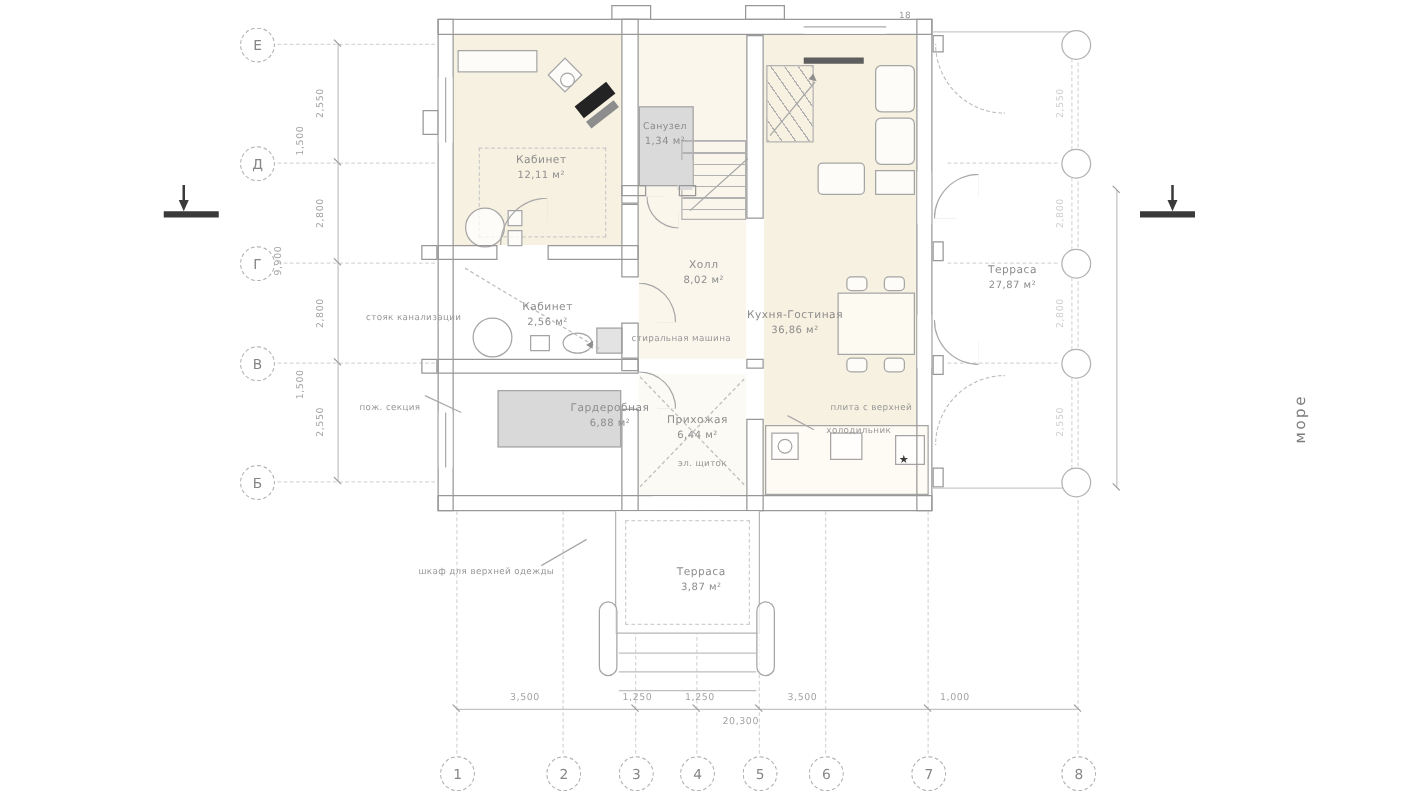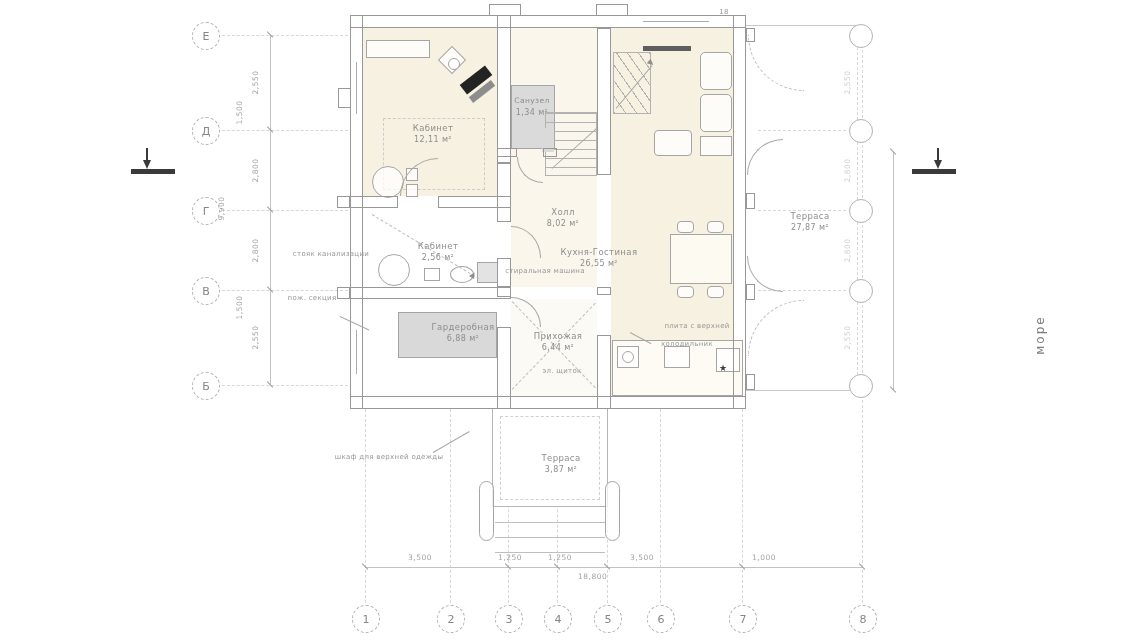--- a/index.html
+++ b/index.html
@@ -202,25 +202,25 @@
     <span class="area">1,34 м²</span>
   </div>
   <div class="lbl" style="left:563px;top:206px">
     <span>Холл</span>
     <span class="area">8,02 м²</span>
   </div>
   <div class="lbl" style="left:438px;top:240px">
     <span>Кабинет</span>
     <span class="area">2,56 м²</span>
   </div>
-  <div class="lbl" style="left:599px;top:246px">
+  <div class="lbl" style="left:636px;top:246px">
     <span>Кухня-Гостиная</span>
-    <span class="area">26,55 м²</span>
-  </div>
-  <div class="lbl" style="left:463px;top:321px">
+    <span class="area">36,86 м²</span>
+  </div>
+  <div class="lbl" style="left:488px;top:321px">
     <span>Гардеробная</span>
     <span class="area">6,88 м²</span>
   </div>
   <div class="lbl" style="left:558px;top:330px">
     <span>Прихожая</span>
     <span class="area">6,44 м²</span>
   </div>
   <div class="lbl" style="left:810px;top:210px">
     <span>Терраса</span>
     <span class="area">27,87 м²</span>
@@ -229,40 +229,40 @@
     <span>Терраса</span>
     <span class="area">3,87 м²</span>
   </div>
 
   <div class="note" style="left:545px;top:267px">стиральная машина</div>
   <div class="note" style="left:697px;top:322px">плита с верхней</div>
   <div class="note" style="left:687px;top:340px">холодильник</div>
   <div class="note" style="left:562px;top:367px">эл. щиток</div>
   <div class="note" style="left:389px;top:453px">шкаф для верхней одежды</div>
   <div class="note" style="left:331px;top:250px">стояк канализации</div>
-  <div class="note" style="left:312px;top:294px">пож. секция</div>
+  <div class="note" style="left:312px;top:322px">пож. секция</div>
   <div class="sline" style="left:340px;top:316px;width:32px;transform:rotate(25deg)"></div>
   <div class="sline" style="left:433px;top:452px;width:42px;transform:rotate(-30deg)"></div>
   <div class="note" style="left:724px;top:8px">18</div>
   <div class="star" style="left:719px;top:363px">★</div>
   <div class="sea" style="left:1020px;top:328px">море</div>
 
   <div class="dimline-h" style="left:365px;top:567px;width:497px"></div>
   <div class="tick" style="left:361px;top:566px"></div>
   <div class="tick" style="left:504px;top:566px"></div>
   <div class="tick" style="left:553px;top:566px"></div>
   <div class="tick" style="left:603px;top:566px"></div>
   <div class="tick" style="left:738px;top:566px"></div>
   <div class="tick" style="left:858px;top:566px"></div>
   <div class="dim" style="left:408px;top:553px">3,500</div>
   <div class="dim" style="left:498px;top:553px">1,250</div>
   <div class="dim" style="left:548px;top:553px">1,250</div>
   <div class="dim" style="left:630px;top:553px">3,500</div>
   <div class="dim" style="left:752px;top:553px">1,000</div>
-  <div class="dim" style="left:578px;top:572px">18,800</div>
+  <div class="dim" style="left:578px;top:572px">20,300</div>
 
   <div class="dimline-v" style="left:270px;top:35px;height:350px"></div>
   <div class="tick" style="left:266px;top:34px"></div>
   <div class="tick" style="left:266px;top:129px"></div>
   <div class="tick" style="left:266px;top:209px"></div>
   <div class="tick" style="left:266px;top:289px"></div>
   <div class="tick" style="left:266px;top:384px"></div>
   <div class="dim v" style="left:244px;top:78px">2,550</div>
   <div class="dim v" style="left:244px;top:166px">2,800</div>
   <div class="dim v" style="left:244px;top:246px">2,800</div>

